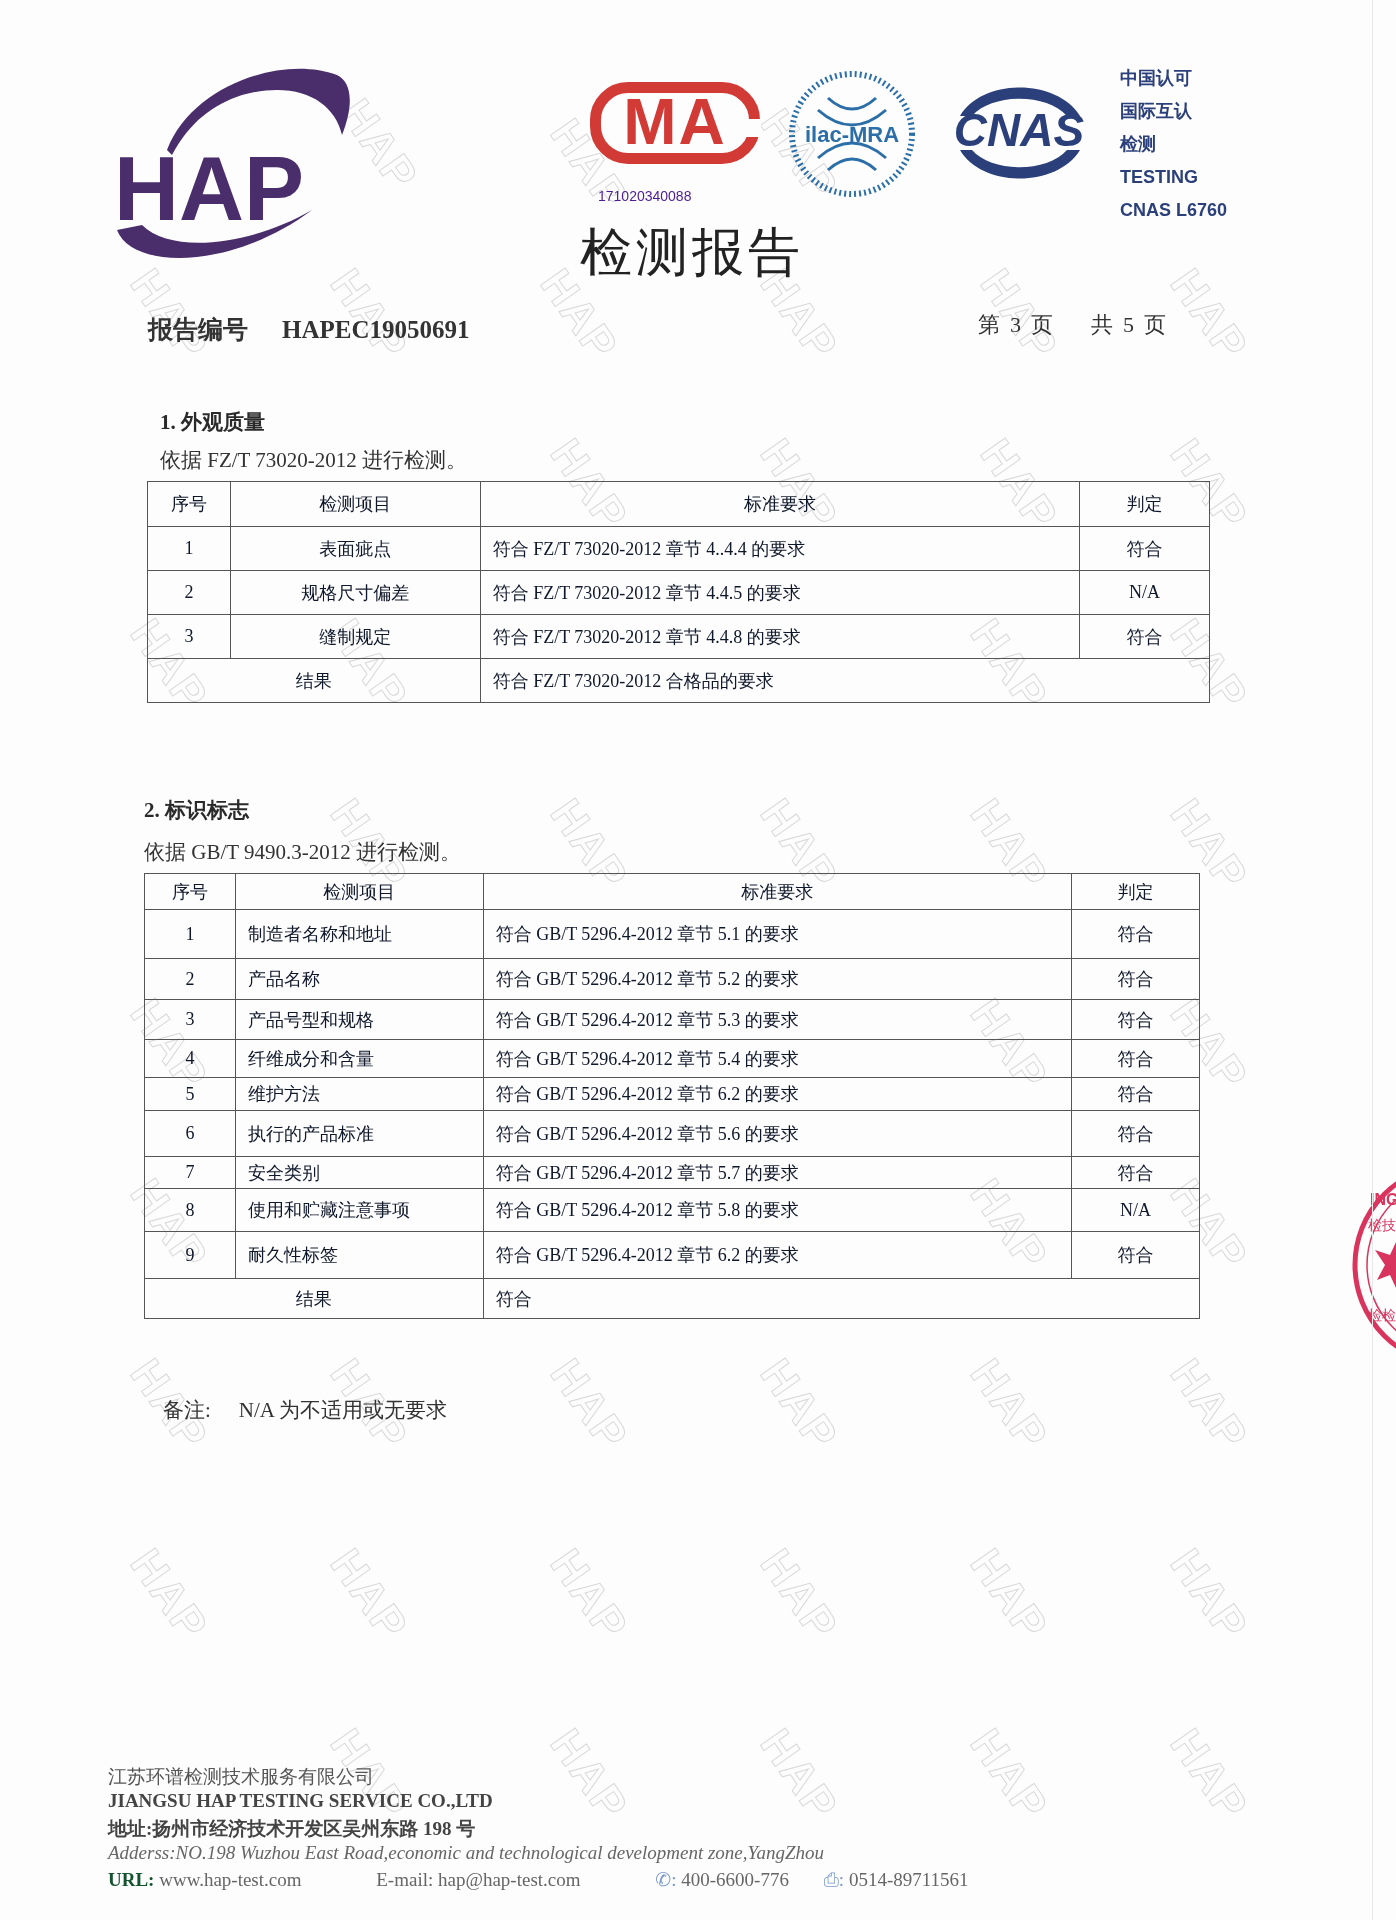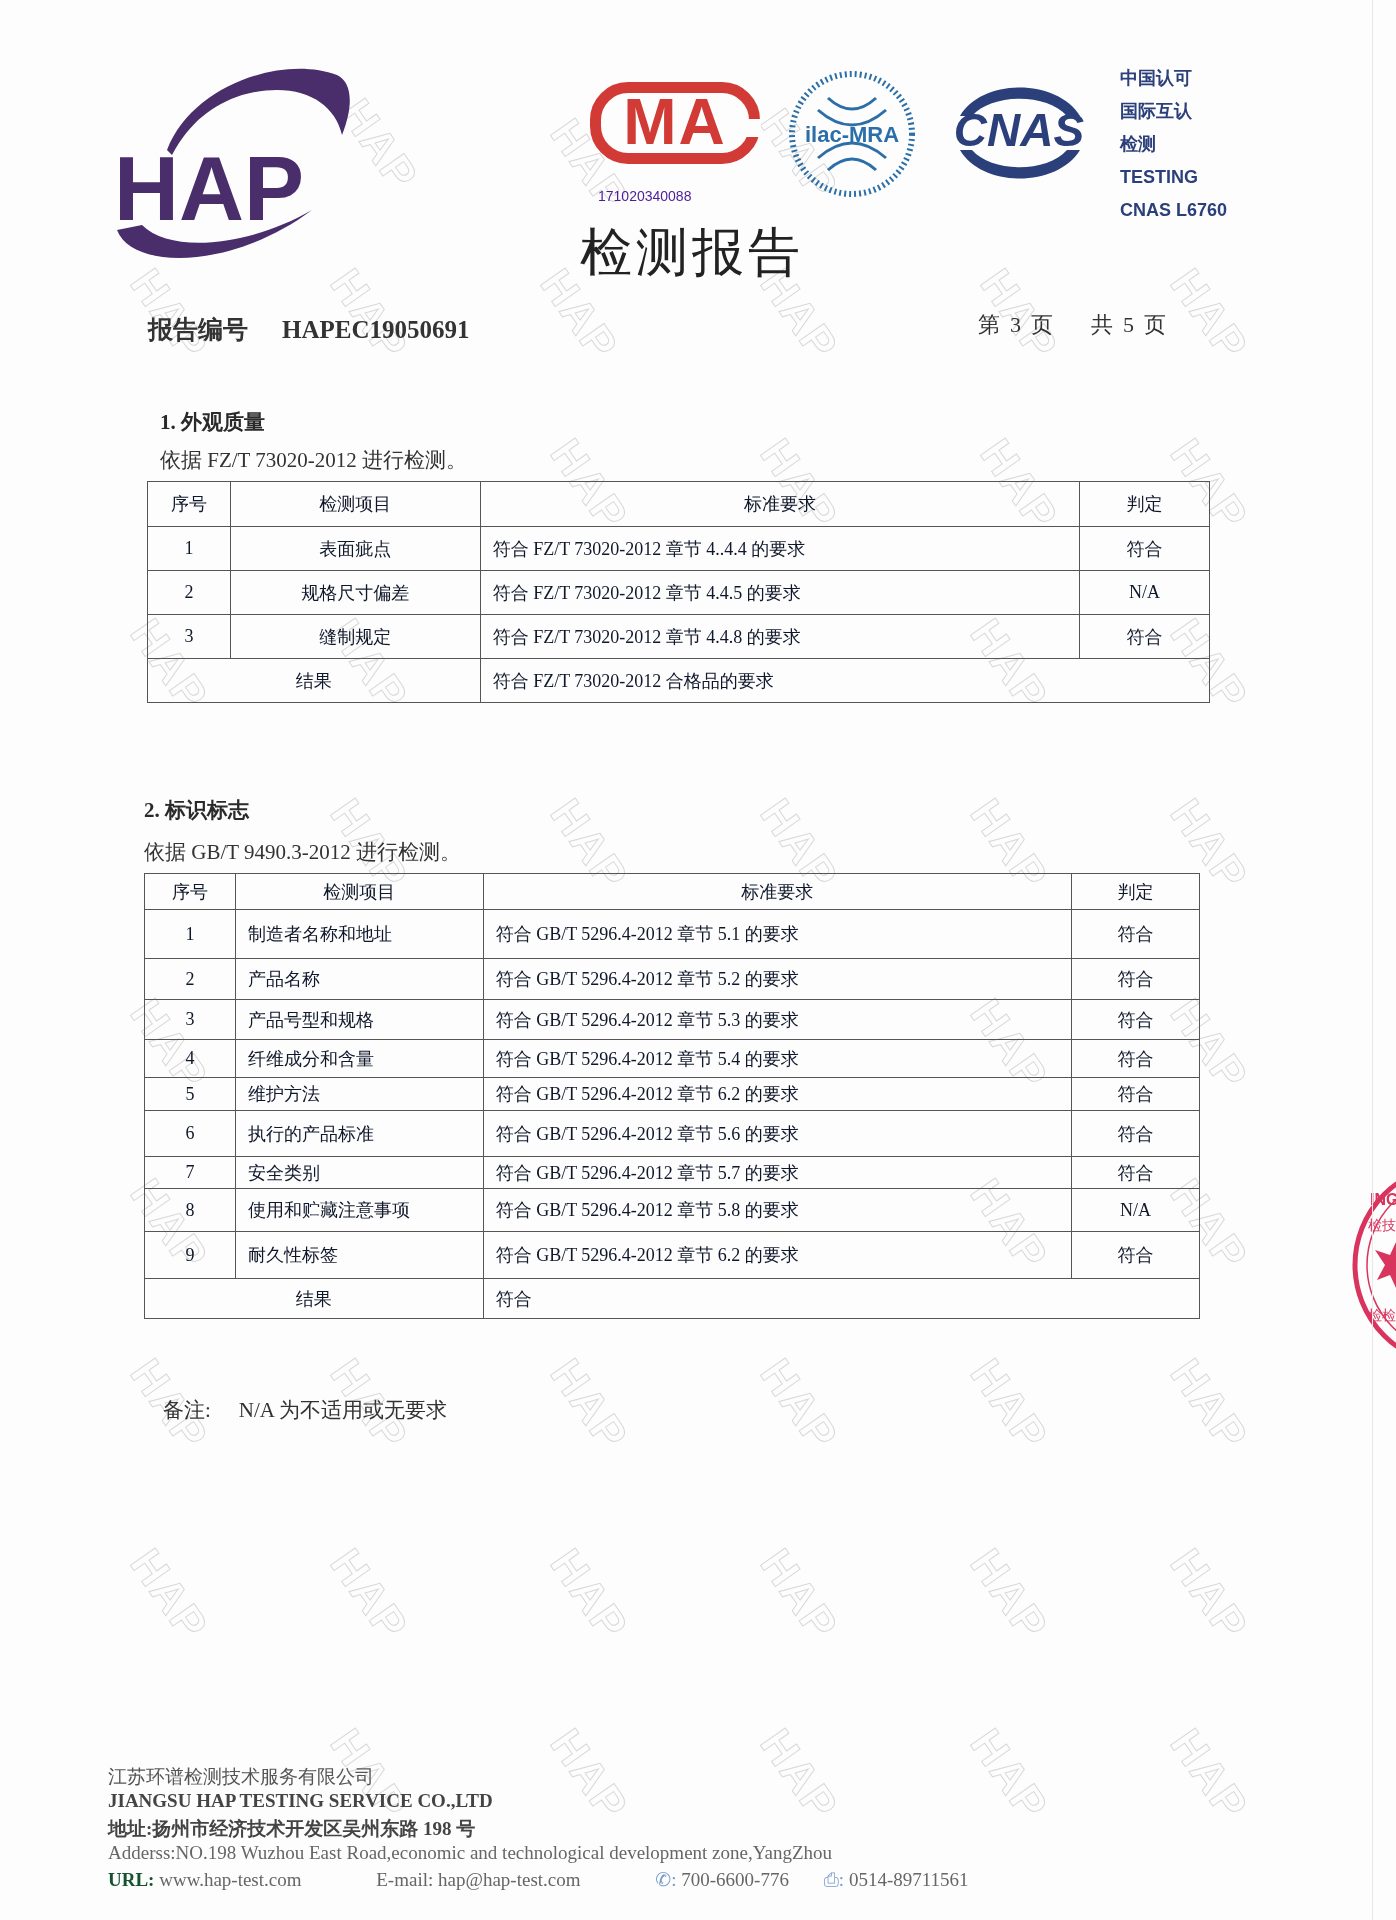--- a/index.html
+++ b/index.html
@@ -273,23 +273,23 @@
     <text x="33" y="170" font-family="DejaVu Sans, sans-serif" font-size="14" fill="#d9345e">检检</text>
   </svg>
 </div>
 <div class="abs" style="left:1372px;top:0;width:1px;height:1920px;background:#e8e8e8;"></div>
 
 <div class="abs footer" style="top:1764px;">江苏环谱检测技术服务有限公司</div>
 <div class="abs footer" style="top:1790px;font-weight:bold;color:#444;">JIANGSU HAP TESTING SERVICE CO.,LTD</div>
 <div class="abs footer" style="top:1816px;font-weight:bold;color:#444;">
   <span>地址:</span><span>扬州市经济技术开发区吴州东路 198 号</span>
 </div>
-<div class="abs footer" style="top:1842px;color:#666;">Adderss:NO.198 Wuzhou East Road,economic and technological development zone,YangZhou</div>
+<div class="abs footer" style="top:1842px;color:#666;font-style:italic;">Adderss:NO.198 Wuzhou East Road,economic and technological development zone,YangZhou</div>
 <div class="abs footer" style="top:1868px;color:#666;">
   <b>URL:</b>
   <span style="margin-right:70px;">www.hap-test.com</span>
   <span>E-mail:</span>
   <span style="margin-right:70px;">hap@hap-test.com</span>
   <span style="color:#7a9acb;">✆:</span>
-  <span style="margin-right:30px;">700-6600-776</span>
+  <span style="margin-right:30px;">400-6600-776</span>
   <span style="color:#7a9acb;">⎙:</span>
   <span>0514-89711561</span>
 </div>
 
 </body></html>

